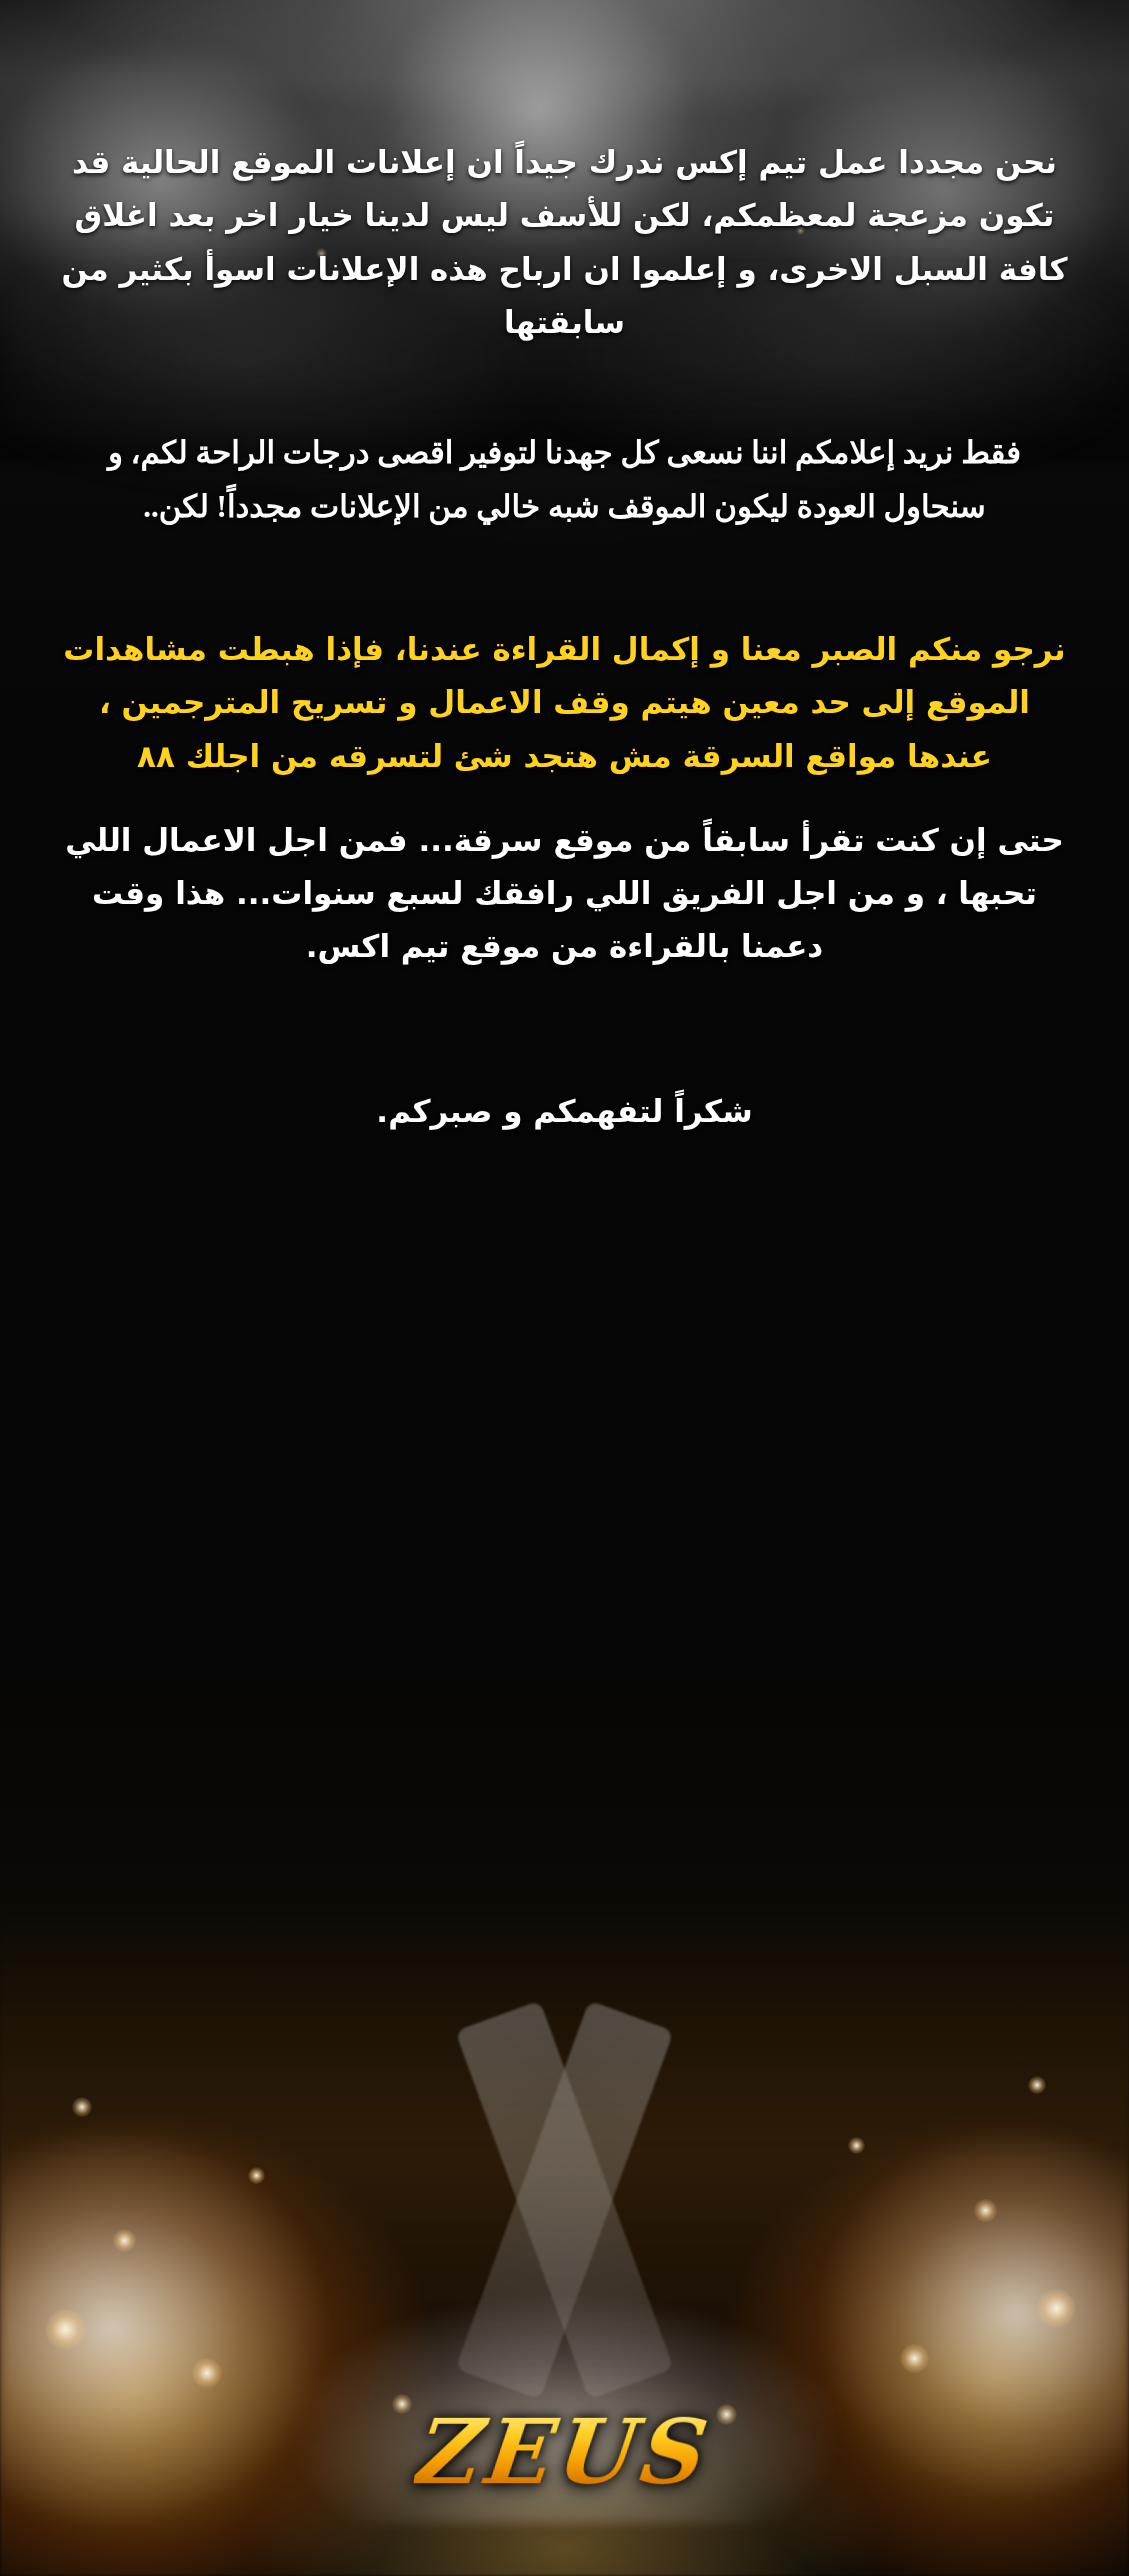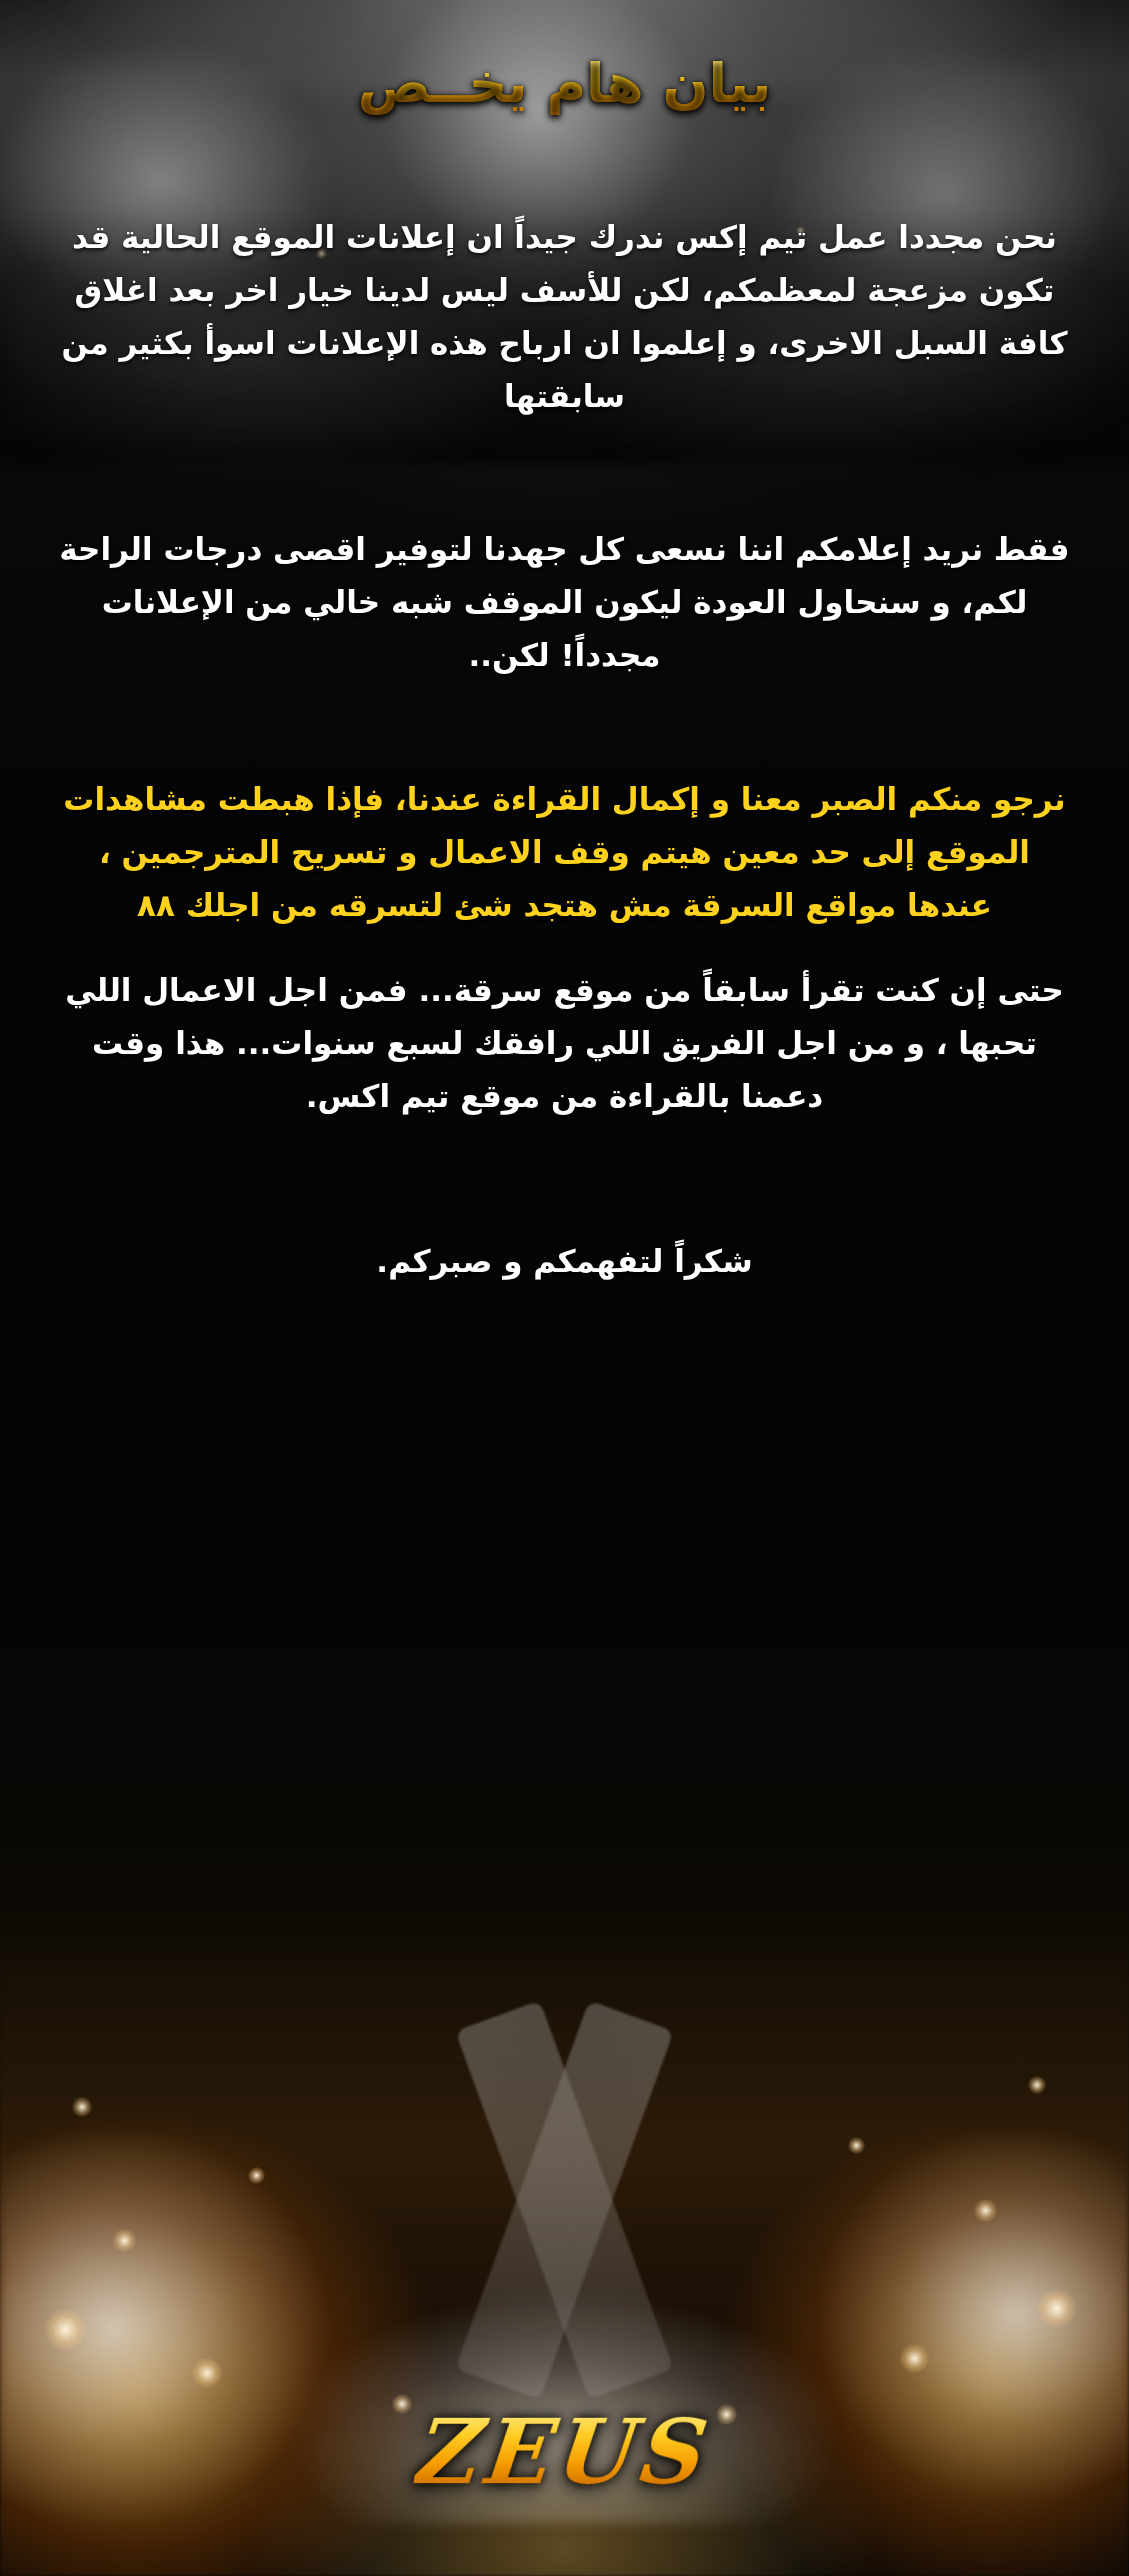--- a/index.html
+++ b/index.html
@@ -160,21 +160,21 @@
 
   .para {
     text-align: center;
     color: #ffffff;
     font-size: 31px;
     line-height: 1.72;
     font-weight: bold;
     text-shadow: 0 1.5px 4.5px rgba(0,0,0,0.85);
   }
   .para.p1 { margin-top: 89px; }
-  .para.p2 { margin-top: 99px; }
+  .para.p2 { margin-top: 77px; font-family: Liberation Serif, serif; }
   .para.highlight {
     margin-top: 90px;
     color: #ffd21e;
     text-shadow: 0 1.5px 5.3px rgba(0,0,0,0.9);
   }
   .para.p4 { }
   .para.thanks { margin-top: 111px; }
 
   
   .logo-wrap {
@@ -229,21 +229,20 @@
   <div class="spark" style="right:264px;bottom:422px; width:16.6px; height:16.6px;"></div>
   <div class="spark" style="right:83px;bottom:482px; width:18px; height:18px;"></div>
   <div class="spark" style="left:392px; bottom:162px; width:19.6px; height:19.6px;"></div>
   <div class="spark" style="right:392px;bottom:151px; width:21px; height:21px;"></div>
   <div class="spark" style="left:316px; top:248px;   width:10.5px; height:10.5px; opacity:.55;"></div>
   <div class="spark" style="right:324px;top:226px;   width:9px; height:9px; opacity:.5;"></div>
 
   <div class="content">
 
     <div class="headline">
-      <span class="line">بيان هام يخــص</span>
     </div>
 
     <p class="para p1">نحن مجددا عمل تيم إكس ندرك جيداً ان إعلانات الموقع الحالية قد تكون مزعجة لمعظمكم، لكن للأسف ليس لدينا خيار اخر بعد اغلاق كافة السبل الاخرى، و إعلموا ان ارباح هذه الإعلانات اسوأ بكثير من سابقتها</p>
 
     <p class="para p2">فقط نريد إعلامكم اننا نسعى كل جهدنا لتوفير اقصى درجات الراحة لكم، و سنحاول العودة ليكون الموقف شبه خالي من الإعلانات مجدداً! لكن..</p>
 
     <p class="para highlight">نرجو منكم الصبر معنا و إكمال القراءة عندنا، فإذا هبطت مشاهدات الموقع إلى حد معين هيتم وقف الاعمال و تسريح المترجمين ، عندها مواقع السرقة مش هتجد شئ لتسرقه من اجلك ٨٨</p>
 
     <p class="para p4">حتى إن كنت تقرأ سابقاً من موقع سرقة... فمن اجل الاعمال اللي تحبها ، و من اجل الفريق اللي رافقك لسبع سنوات...  هذا وقت دعمنا بالقراءة من موقع تيم اكس.</p>
 

